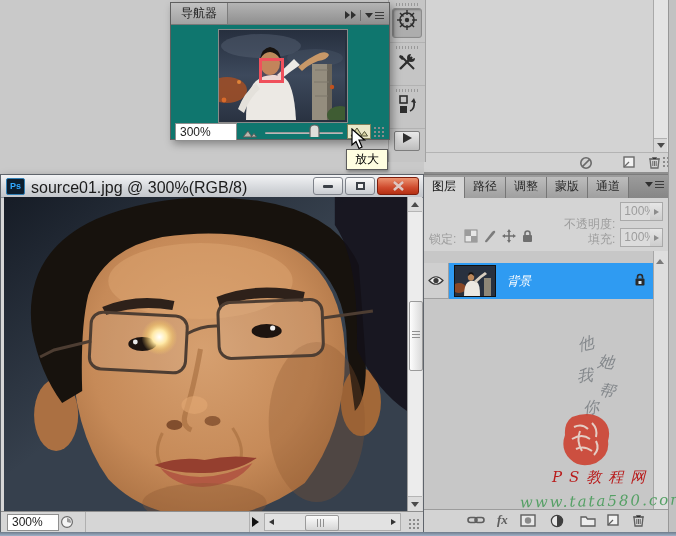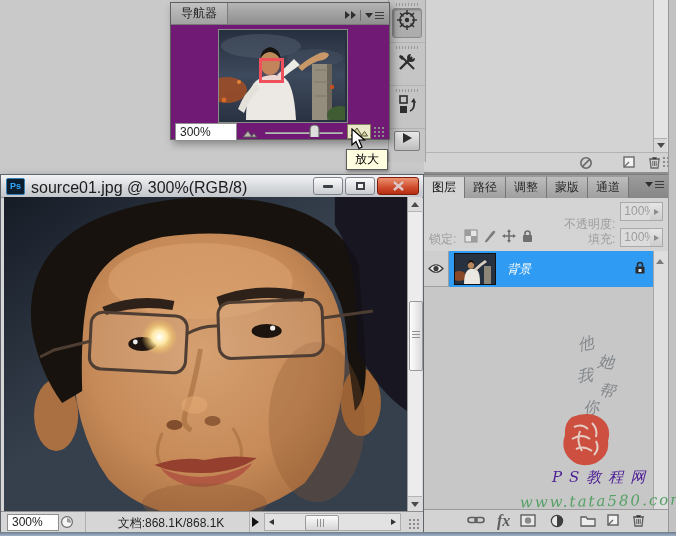--- a/index.html
+++ b/index.html
@@ -64,55 +64,55 @@
   .hscroll{position:absolute;left:263px;top:1px;width:137px;height:18px;background:#e2e2e2;border:1px solid #adadad;box-sizing:border-box;}
   .hscroll .hbtn{position:absolute;top:0;width:13px;height:16px;display:flex;align-items:center;justify-content:center;}
   .hthumb{position:absolute;left:40px;top:1px;width:32px;height:14px;background:linear-gradient(#fbfbfb,#d6d6d6);border:1px solid #9a9a9a;border-radius:2px;}
   .hthumb .lines{position:absolute;left:11px;top:3px;width:9px;height:8px;background-image:repeating-linear-gradient(90deg,#909090 0 1px,transparent 1px 3px);}
   .statgrip{position:absolute;right:2px;top:6px;width:13px;height:12px;}
   .clockicon{position:absolute;left:59px;top:3px;}
   .winbottom{left:0;top:532px;width:676px;height:4px;background:linear-gradient(#6f7b8a,#9fb2c9);}
 
   
   .layers{left:424px;top:174px;width:244px;height:358px;background:#d4d4d4;border-top:1px solid #7c7c7c;box-sizing:border-box;}
-  .ltabs{position:absolute;left:0;top:0;width:100%;height:23px;background:linear-gradient(#9c9c9c,#868686);display:flex;align-items:flex-end;}
+  .ltabs{position:absolute;left:0;top:0;width:100%;height:23px;background:linear-gradient(#9c9c9c,#868686);display:flex;align-items:flex-end;font-family:Liberation Mono, monospace;}
   .ltab{height:21px;line-height:21px;padding:0 8px;font-size:12px;color:#2b2b2b;background:linear-gradient(#bdbdbd,#9f9f9f);border-right:1px solid #767676;white-space:nowrap;}
   .ltab.active{background:#d4d4d4;color:#111;}
   .lmenu{position:absolute;right:4px;top:6px;}
   .menu-icon{display:inline-flex;align-items:center;}
   .menu-icon .bars{display:inline-block;width:9px;height:7px;margin-left:2px;background-image:repeating-linear-gradient(#3c3c3c 0 1px,transparent 1px 3px);}
   .blendrow{position:absolute;left:0;top:27px;width:100%;height:21px;}
   .selectbox{position:absolute;left:5px;top:0;width:128px;height:19px;background:#f3f3f3;border:1px solid #979797;box-sizing:border-box;}
   .selectbox .val{position:absolute;left:5px;top:2px;font-size:12px;color:#222;}
   .selectbox .dd{position:absolute;right:0;top:0;width:15px;height:17px;background:linear-gradient(#e8e8e8,#cfcfcf);border-left:1px solid #a5a5a5;display:flex;align-items:center;justify-content:center;}
   .dimlabel{color:#9d9d9d;font-size:12px;white-space:nowrap;}
   .valbox{position:absolute;width:40px;height:19px;background:#dcdcdc;border:1px solid #a9a9a9;box-sizing:border-box;color:#9d9d9d;font-size:12px;text-align:right;padding-right:4px;line-height:17px;}
   .valarrow{position:absolute;width:13px;height:19px;border:1px solid #a9a9a9;border-left:none;box-sizing:border-box;background:linear-gradient(#e6e6e6,#cdcdcd);display:flex;align-items:center;justify-content:center;}
   .lockrow{position:absolute;left:0;top:53px;width:100%;height:21px;}
   .lockicons{position:absolute;left:40px;top:1px;display:flex;gap:5px;}
   .layerlist{position:absolute;left:0;top:76px;width:100%;height:258px;background:#c7c7c7;overflow:hidden;}
   .listscroll{position:absolute;right:0;top:0;width:14px;height:258px;background:#dedede;border-left:1px solid #a6a6a6;}
   .listscroll .arrowbox{position:absolute;top:2px;left:2px;}
-  .layerrow{position:absolute;left:0;top:0;width:230px;height:48px;}
+  .layerrow{position:absolute;left:0;top:12px;width:230px;height:48px;}
   .eyecell{position:absolute;left:0;top:0;width:25px;height:36px;background:#cfcfcf;border-right:1px solid #9f9f9f;border-bottom:1px solid #9f9f9f;display:flex;align-items:center;justify-content:center;box-sizing:border-box;}
   .rowsel{position:absolute;left:25px;top:0;width:205px;height:36px;background:#2f9bf2;}
   .lthumb{position:absolute;left:5px;top:2px;width:42px;height:32px;border:1px solid #111;background:#2a3342;box-sizing:border-box;}
   .lname{position:absolute;left:58px;top:10px;color:#fff;font-style:italic;font-size:12px;}
   .rowlock{position:absolute;right:8px;top:10px;}
   .layersbottom{position:absolute;left:0;top:334px;width:100%;height:22px;background:#d3d3d3;border-top:1px solid #9c9c9c;}
   .layersbottom .ic{position:absolute;top:4px;}
 
   
   .callig{position:absolute;color:#84888c;font-size:16px;font-family:"DejaVu Serif","Liberation Serif",serif;font-style:italic;}
   .seal{left:562px;top:413px;width:50px;height:54px;}
-  .wm-site{left:552px;top:468px;color:#4c1d95;font-size:15px;letter-spacing:7px;font-style:italic;font-family:"DejaVu Serif","Liberation Serif",serif;white-space:nowrap;}
+  .wm-site{left:552px;top:468px;color:#b91c1c;font-size:15px;letter-spacing:7px;font-style:italic;font-family:"DejaVu Serif","Liberation Serif",serif;white-space:nowrap;}
   .wm-url2{left:520px;top:492px;color:#55a065;font-size:15px;letter-spacing:2px;font-style:italic;font-family:"DejaVu Serif","Liberation Serif",serif;white-space:nowrap;transform:rotate(-1deg);}
 
   
-  .nav-panel{left:170px;top:2px;width:220px;height:138px;background:#701a75;border:1px solid #5f5f5f;box-shadow:3px 4px 8px rgba(0,0,0,.35);box-sizing:border-box;z-index:20;}
+  .nav-panel{left:170px;top:2px;width:220px;height:138px;background:#0f766e;border:1px solid #5f5f5f;box-shadow:3px 4px 8px rgba(0,0,0,.35);box-sizing:border-box;z-index:20;}
   .nav-header{position:absolute;left:0;top:0;width:100%;height:21px;background:linear-gradient(#b4b4b4,#8f8f8f);border-bottom:1px solid #787878;}
   .nav-tab{position:absolute;left:0;top:0;height:21px;line-height:21px;padding:0 10px;background:linear-gradient(#c2c2c2,#a2a2a2);border-right:1px solid #7c7c7c;font-size:12px;color:#1c1c1c;}
   .nav-hicons{position:absolute;right:5px;top:5px;display:flex;align-items:center;gap:4px;}
   .dbl-arrow .tri{margin-left:1px;border-top:4px solid transparent;border-bottom:4px solid transparent;border-left:5px solid #2f2f2f;}
   .hsep{width:1px;height:11px;background:#6e6e6e;}
   .nav-thumb{position:absolute;left:47px;top:26px;width:128px;height:92px;border:1px solid #8a8a8a;background:#27303e;}
   .nav-viewbox{position:absolute;left:40px;top:28px;width:25px;height:25px;border:3px solid #f0505c;background:rgba(240,90,100,.12);box-sizing:border-box;}
   .nav-controls{position:absolute;left:0;top:120px;width:100%;height:18px;}
   .nav-zoomfield{position:absolute;left:4px;top:0;width:56px;height:16px;background:#fff;border:1px solid #8f8f8f;font-size:12px;line-height:16px;padding-left:4px;box-sizing:content-box;}
   .zoomout-ic{position:absolute;left:71px;top:4px;}
@@ -306,21 +306,20 @@
 
     <div class="statusbar">
       <span class="zoomfield">300%</span>
       <span class="clockicon">
         <svg width="14" height="14" viewBox="0 0 14 14">
             <circle cx="7" cy="7" r="5.4" fill="#f4f4f4" stroke="#6a6a6a" stroke-width="1.2"></circle>
             <path d="M7,7 L7,3 A4,4 0 0 1 10.8,8 Z" fill="#9a9a9a"></path>
           </svg>
       </span>
       <span class="statussep" style="left:84px;"></span>
-      <span class="docinfo">文档:868.1K/868.1K</span>
       <span class="statussep" style="left:248px;"></span>
       <i class="tri tri-right-b statfly"></i>
       <div class="hscroll">
         <span class="hbtn" style="left:0;">
             <i class="tri tri-left-s"></i>
           </span>
         <div class="hthumb">
             <span class="lines"></span>
           </div>
         <span class="hbtn" style="right:0;">
@@ -422,21 +421,21 @@
       </div>
     </div>
 
     <div class="layersbottom">
       <span class="ic" style="left:43px;">
         <svg width="18" height="10" viewBox="0 0 18 10">
             <rect x="1" y="2.5" width="9" height="5" rx="2.5" fill="none" stroke="#5e5e5e" stroke-width="1.6"></rect>
             <rect x="8" y="2.5" width="9" height="5" rx="2.5" fill="none" stroke="#5e5e5e" stroke-width="1.6"></rect>
           </svg>
       </span>
-      <span class="ic" style="left:73px;top:2px;font-size:16px;font-style:italic;font-weight:bold;color:#5e5e5e;font-family:'Liberation Serif',serif;">fx</span>
+      <span class="ic" style="left:73px;top:2px;font-size:13px;font-style:italic;font-weight:bold;color:#5e5e5e;font-family:'Liberation Serif',serif;">fx</span>
       <span class="ic" style="left:96px;">
         <svg width="16" height="13" viewBox="0 0 16 13">
             <rect x="1" y="1" width="14" height="11" fill="#e9e9e9" stroke="#5e5e5e" stroke-width="1.4"></rect>
             <circle cx="8" cy="6.5" r="3.2" fill="#8a8a8a"></circle>
           </svg>
       </span>
       <span class="ic" style="left:126px;">
         <svg width="14" height="14" viewBox="0 0 14 14">
             <circle cx="7" cy="7" r="5.6" fill="#e9e9e9" stroke="#3f3f3f" stroke-width="1.2"></circle>
             <path d="M7,1.4 a5.6,5.6 0 0 1 0,11.2 Z" fill="#3f3f3f"></path>

